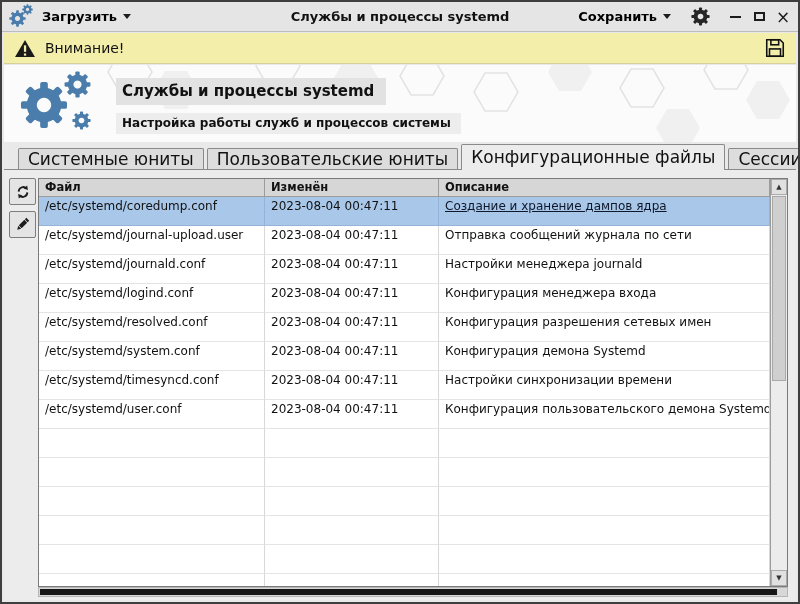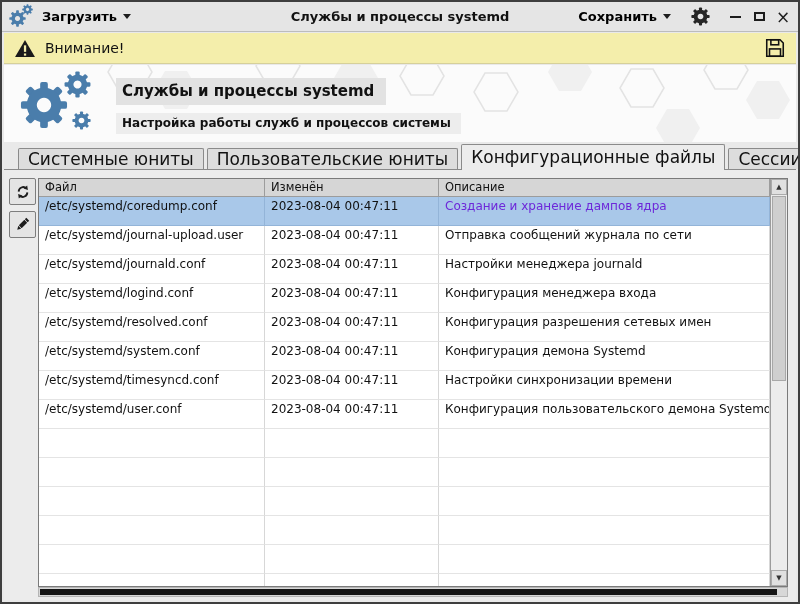--- a/index.html
+++ b/index.html
@@ -42,30 +42,30 @@
 
   
   .content { position:absolute; left:2px; right:2px; top:167px; bottom:2px; background:#ececec; border-top:1px solid #8a8a8a; }
   .side { position:absolute; left:5px; top:8px; width:29px; }
   .tool-btn { width:27px; height:27px; border:1px solid #7d7d7d; border-radius:2px; background:#e4e4e4; display:flex; align-items:center; justify-content:center; margin-bottom:6px; }
 
   
   .table { position:absolute; left:34px; top:8px; right:8px; bottom:13px; border:1px solid #7a7a7a; background:#ffffff; display:flex; overflow:hidden; }
   .table-main { flex:1; display:flex; flex-direction:column; overflow:hidden; }
   .thead { display:flex; height:18px; background:#d6d6d6; flex:none; }
-  .th { font-size:11.5px; font-weight:normal; line-height:17px; padding:0 6px; border-right:1px solid #9c9c9c; border-bottom:1px solid #9c9c9c; white-space:nowrap; overflow:hidden; }
+  .th { font-size:11.5px; font-weight:bold; line-height:17px; padding:0 6px; border-right:1px solid #9c9c9c; border-bottom:1px solid #9c9c9c; white-space:nowrap; overflow:hidden; }
   .tbody { flex:1; overflow:hidden; }
   .tr { display:flex; height:29px; }
   .td { font-size:12px; line-height:18px; padding:0 6px; border-right:1px solid #d7d7d7; border-bottom:1px solid #e4e4e4; white-space:nowrap; overflow:hidden; }
   .c0 { width:226px; flex:none; }
   .c1 { width:174px; flex:none; }
   .c2 { flex:1; }
   .tr.selected { background:#a9c8e9; }
   .tr.selected .td { border-right-color:#93b4d8; border-bottom-color:#93b4d8; }
-  .desc-link { color:#6d28d9; }
+  .desc-link { color:#0f172a; text-decoration:underline; }
 
   
   .vscroll { width:17px; flex:none; background:#ececec; border-left:1px solid #9c9c9c; display:flex; flex-direction:column; }
   .sbtn { height:16px; flex:none; background:#e0e0e0; border:1px solid #ababab; display:flex; align-items:center; justify-content:center; font-size:7px; color:#333; }
   .vtrack { flex:1; position:relative; }
   .vthumb { position:absolute; left:1px; right:1px; top:1px; height:185px; background:#cfcfcf; border:1px solid #a8a8a8; }
   .hscroll { position:absolute; left:34px; right:8px; bottom:3px; height:10px; background:#d8d8d8; border:1px solid #b5b5b5; }
   .hthumb { position:absolute; left:1px; top:1px; bottom:1px; width:98.5%; background:#161616; }
 </style>
 </head>

